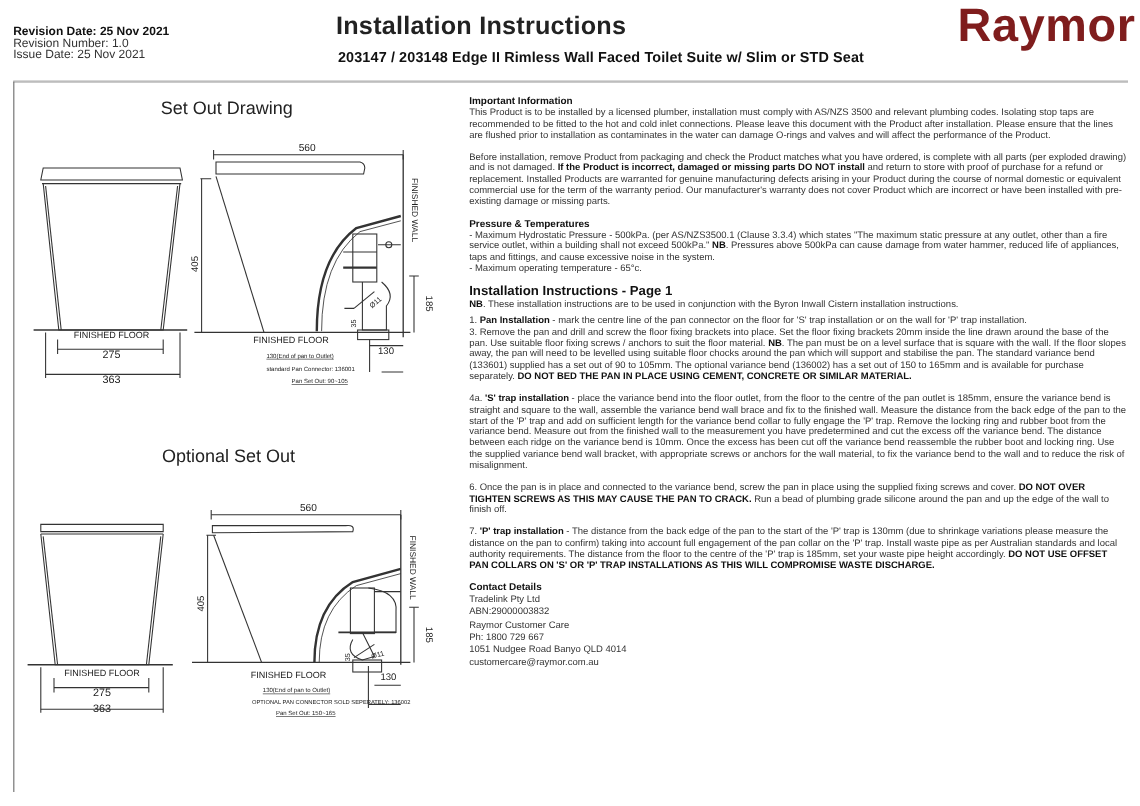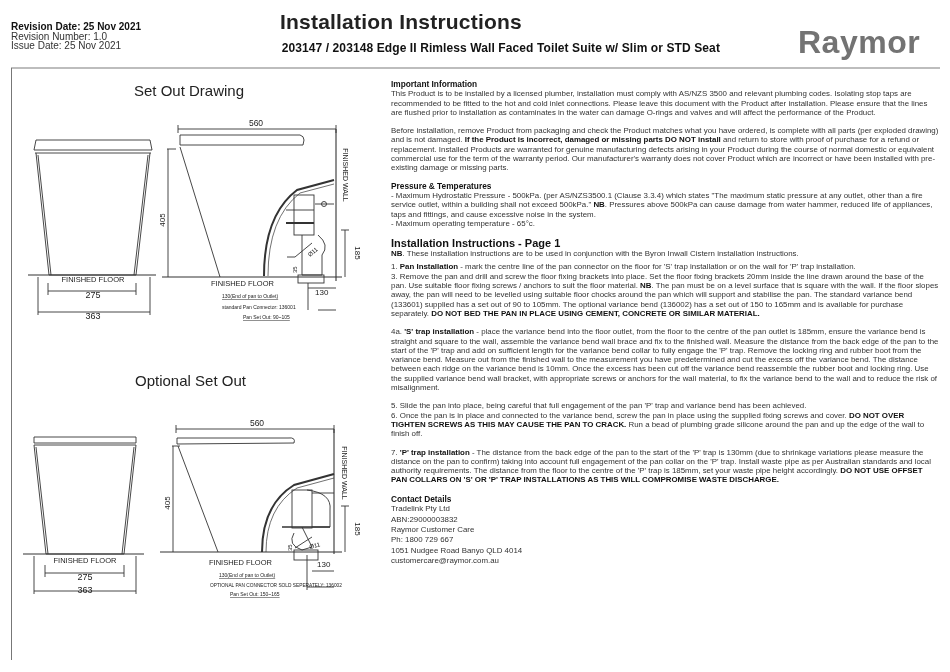--- a/index.html
+++ b/index.html
@@ -4,21 +4,21 @@
 <style>
   * { box-sizing: border-box; margin: 0; padding: 0; }
   html, body { width: 950px; height: 672px; background: #ffffff; overflow: hidden; }
   body { position: relative; font-family: "Liberation Sans", "DejaVu Sans", sans-serif; color: #1a1a1a; }
 
   .rev { position: absolute; left: 11px; top: 22px; font-size: 10px; line-height: 9.6px; color: #333; }
   .rev .b { font-weight: bold; color: #111; }
 
   .title { position: absolute; left: 280px; top: 10px; width: 440px; text-align: left; font-size: 21px; font-weight: bold; color: #222; letter-spacing: 0.2px; }
   .subtitle { position: absolute; left: 280px; top: 41px; width: 440px; text-align: right; font-size: 12px; font-weight: bold; color: #111; white-space: nowrap; letter-spacing: 0.1px; }
-  .brand { position: absolute; left: 798px; top: 24px; font-size: 32px; font-weight: bold; color: #737373; letter-spacing: 0.5px; }
+  .brand { position: absolute; left: 798px; top: 0; font-size: 39px; font-weight: bold; color: #7f1d1d; letter-spacing: 0.5px; }
 
   .hr-top { position: absolute; left: 11px; top: 67px; width: 929px; height: 2px; background: #bdbdbd; }
   .vr-left { position: absolute; left: 11px; top: 68px; width: 1px; height: 592px; background: #777; }
 
   .drawing-title { position: absolute; font-size: 15px; color: #222; }
 
   .drawing { position: absolute; }
   .drawing svg { display: block; }
   .dim-text { font-family: "Liberation Sans", sans-serif; fill: #222; }
 
@@ -183,21 +183,20 @@
   <div class="gap"></div>
 
   <p class="h2">Installation Instructions - Page 1</p>
   <p><b>NB</b><span>. These installation instructions are to be used in conjunction with the Byron Inwall Cistern installation instructions.</span></p>
   <div class="sgap"></div>
   <p><span>1. </span><b>Pan Installation</b><span> - mark the centre line of the pan connector on the floor for 'S' trap installation or on the wall for 'P' trap installation.</span></p>
   <p><span>3. Remove the pan and drill and screw the floor fixing brackets into place. Set the floor fixing brackets 20mm inside the line drawn around the base of the pan. Use suitable floor fixing screws / anchors to suit the floor material. </span><b>NB</b><span>. The pan must be on a level surface that is square with the wall. If the floor slopes away, the pan will need to be levelled using suitable floor chocks around the pan which will support and stabilise the pan. The standard variance bend (133601) supplied has a set out of 90 to 105mm. The optional variance bend (136002) has a set out of 150  to 165mm and is available for purchase separately.  </span><b>DO NOT BED THE PAN IN PLACE USING CEMENT, CONCRETE OR SIMILAR MATERIAL.</b></p>
   <div class="gap"></div>
   <p><span>4a. </span><b>'S' trap installation</b><span> - place the variance bend into the floor outlet, from the floor to the centre of the pan outlet is 185mm, ensure the variance bend is straight and square to the wall, assemble the variance bend wall brace and fix to the finished wall. Measure the distance from the back edge of the pan to the start of the 'P' trap and add on sufficient length for the variance bend collar to fully engage the 'P' trap. Remove the locking ring and rubber boot from the variance bend. Measure out from the finished wall to the measurement you have predetermined and cut the excess off the variance bend. The distance between each ridge on the variance bend is 10mm. Once the excess has been cut off the variance bend reassemble the rubber boot and locking ring. Use the supplied variance bend wall bracket, with appropriate screws or anchors for the wall material, to fix the variance bend to the wall and to reduce the risk of misalignment.</span></p>
   <div class="gap"></div>
-  <p>5. Slide the pan into place, being careful that full engagement of the pan 'P' trap and variance bend has been achieved.</p>
   <p><span>6. Once the pan is in place and connected to the variance bend, screw the pan in place using the supplied fixing screws and cover. </span><b>DO NOT OVER TIGHTEN SCREWS AS THIS MAY CAUSE THE PAN TO CRACK.</b><span> Run a bead of plumbing grade silicone around the pan and up the edge of the wall to finish off.</span></p>
   <div class="gap"></div>
   <p><span>7. </span><b>'P' trap installation</b><span> - The distance from the back edge of the pan to the start of the 'P' trap is 130mm (due to shrinkage variations please measure the distance on the pan to confirm) taking into account full engagement of the pan collar on the 'P' trap. Install waste pipe as per Australian standards and local authority requirements. The distance from the floor to the centre of the 'P' trap is 185mm, set your waste pipe height accordingly. </span><b>DO NOT USE OFFSET PAN COLLARS ON 'S' OR 'P' TRAP INSTALLATIONS AS THIS WILL COMPROMISE WASTE DISCHARGE.</b></p>
   <div class="gap"></div>
 
   <div class="contact">
     <p class="h">Contact Details</p>
     <p>Tradelink Pty Ltd</p>
     <p>ABN:29000003832</p>
     <p>Raymor Customer Care</p>

